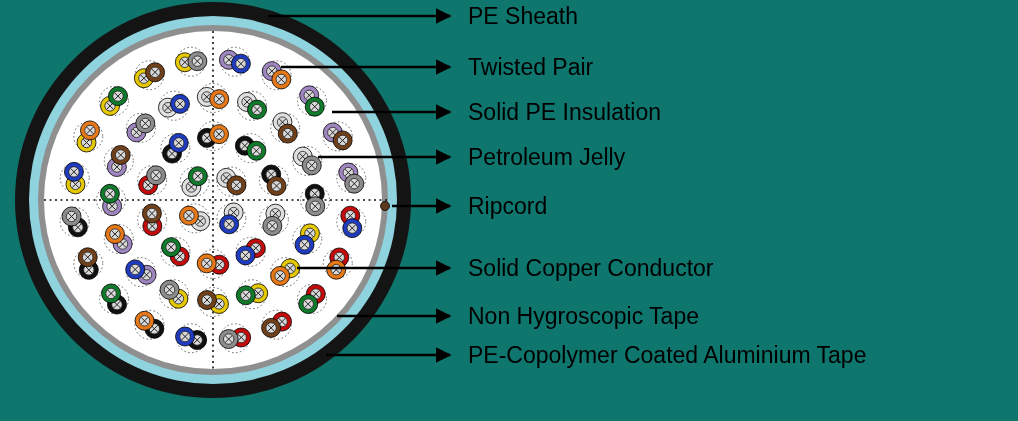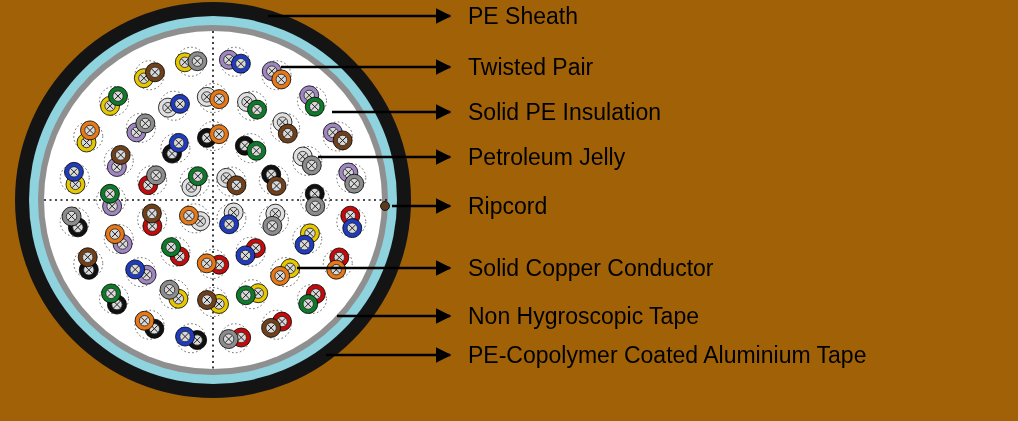--- a/index.html
+++ b/index.html
@@ -1,16 +1,16 @@
 <!DOCTYPE html>
 <html><head>
 <meta charset="utf-8">
 <style>
   html,body{margin:0;padding:0;background:#ffffff;}
-  .stage{position:relative;width:1018px;height:421px;background:#a16207;overflow:hidden;
+  .stage{position:relative;width:1018px;height:421px;background:#0f766e;overflow:hidden;
          font-family:"Liberation Sans", sans-serif;}
   svg text{font-family:"Liberation Sans", sans-serif;font-size:23px;fill:#000;}
 </style>
 </head>
 <body>
 
 <div class="stage">
   <svg width="1018" height="421" viewBox="0 0 1018 421">
     <defs>
       <marker id="arrowhead" viewBox="0 0 10 10" refX="9" refY="5" markerWidth="6.5" markerHeight="6.5" orient="auto">

